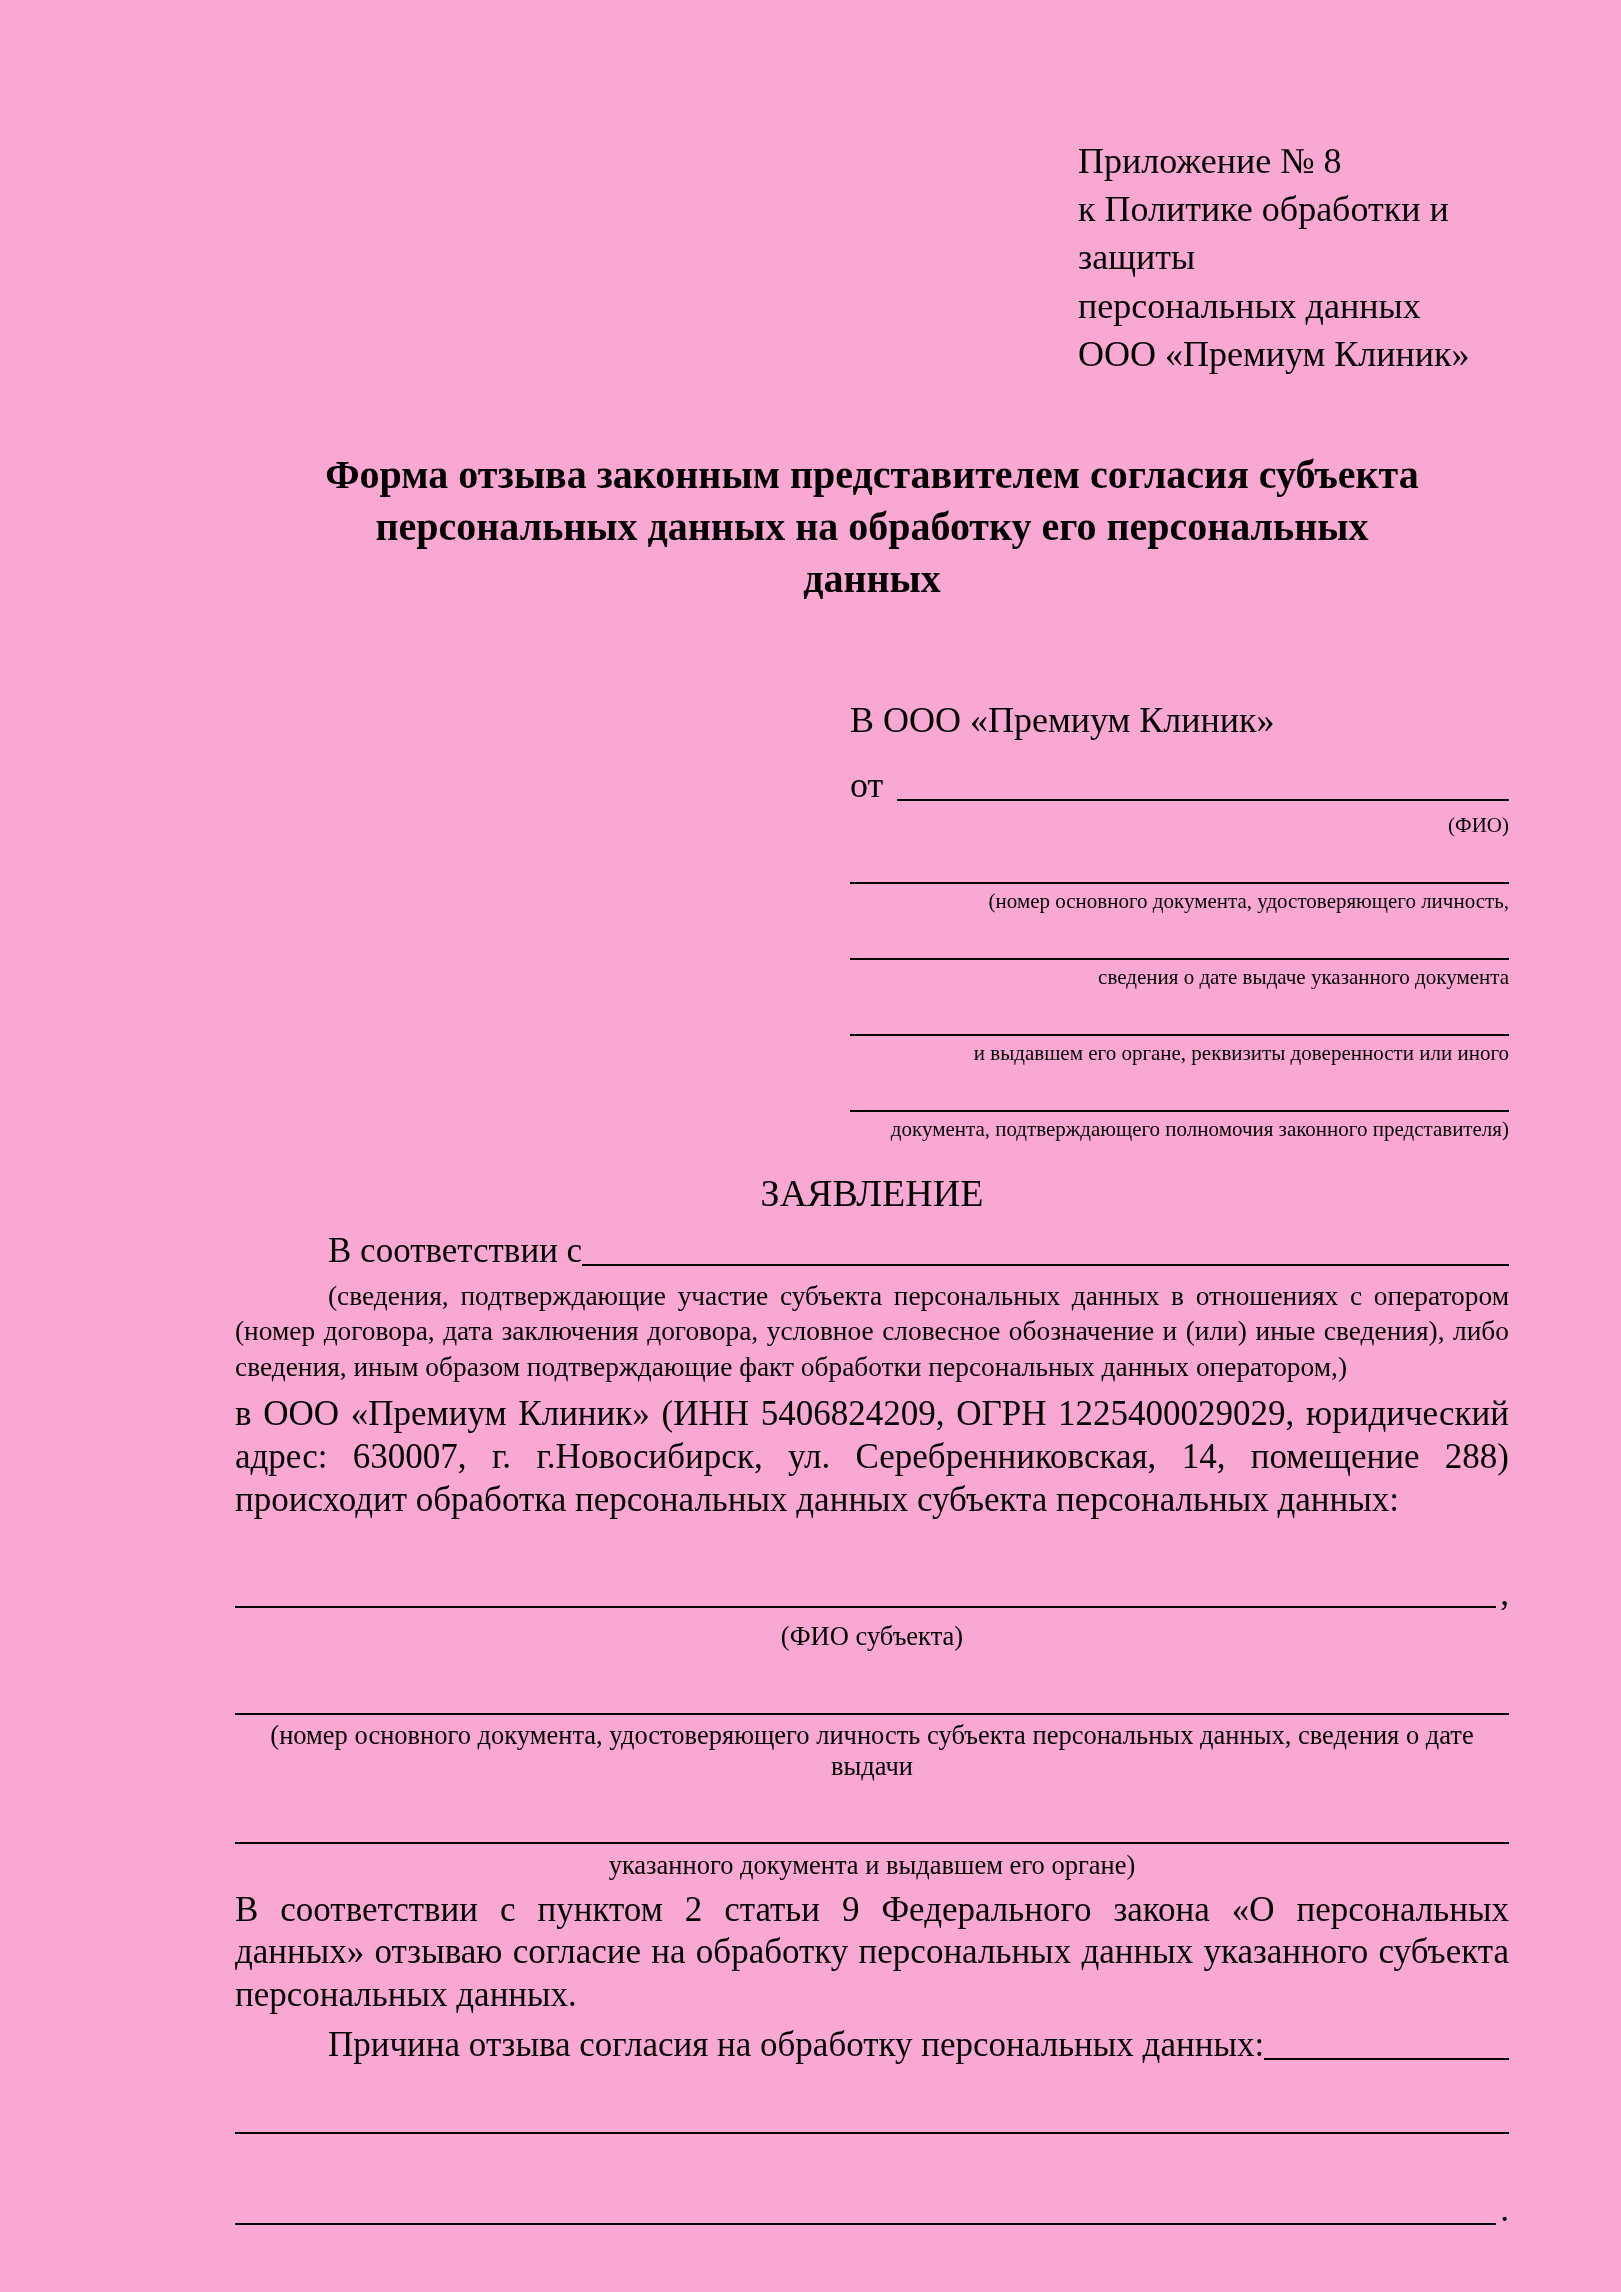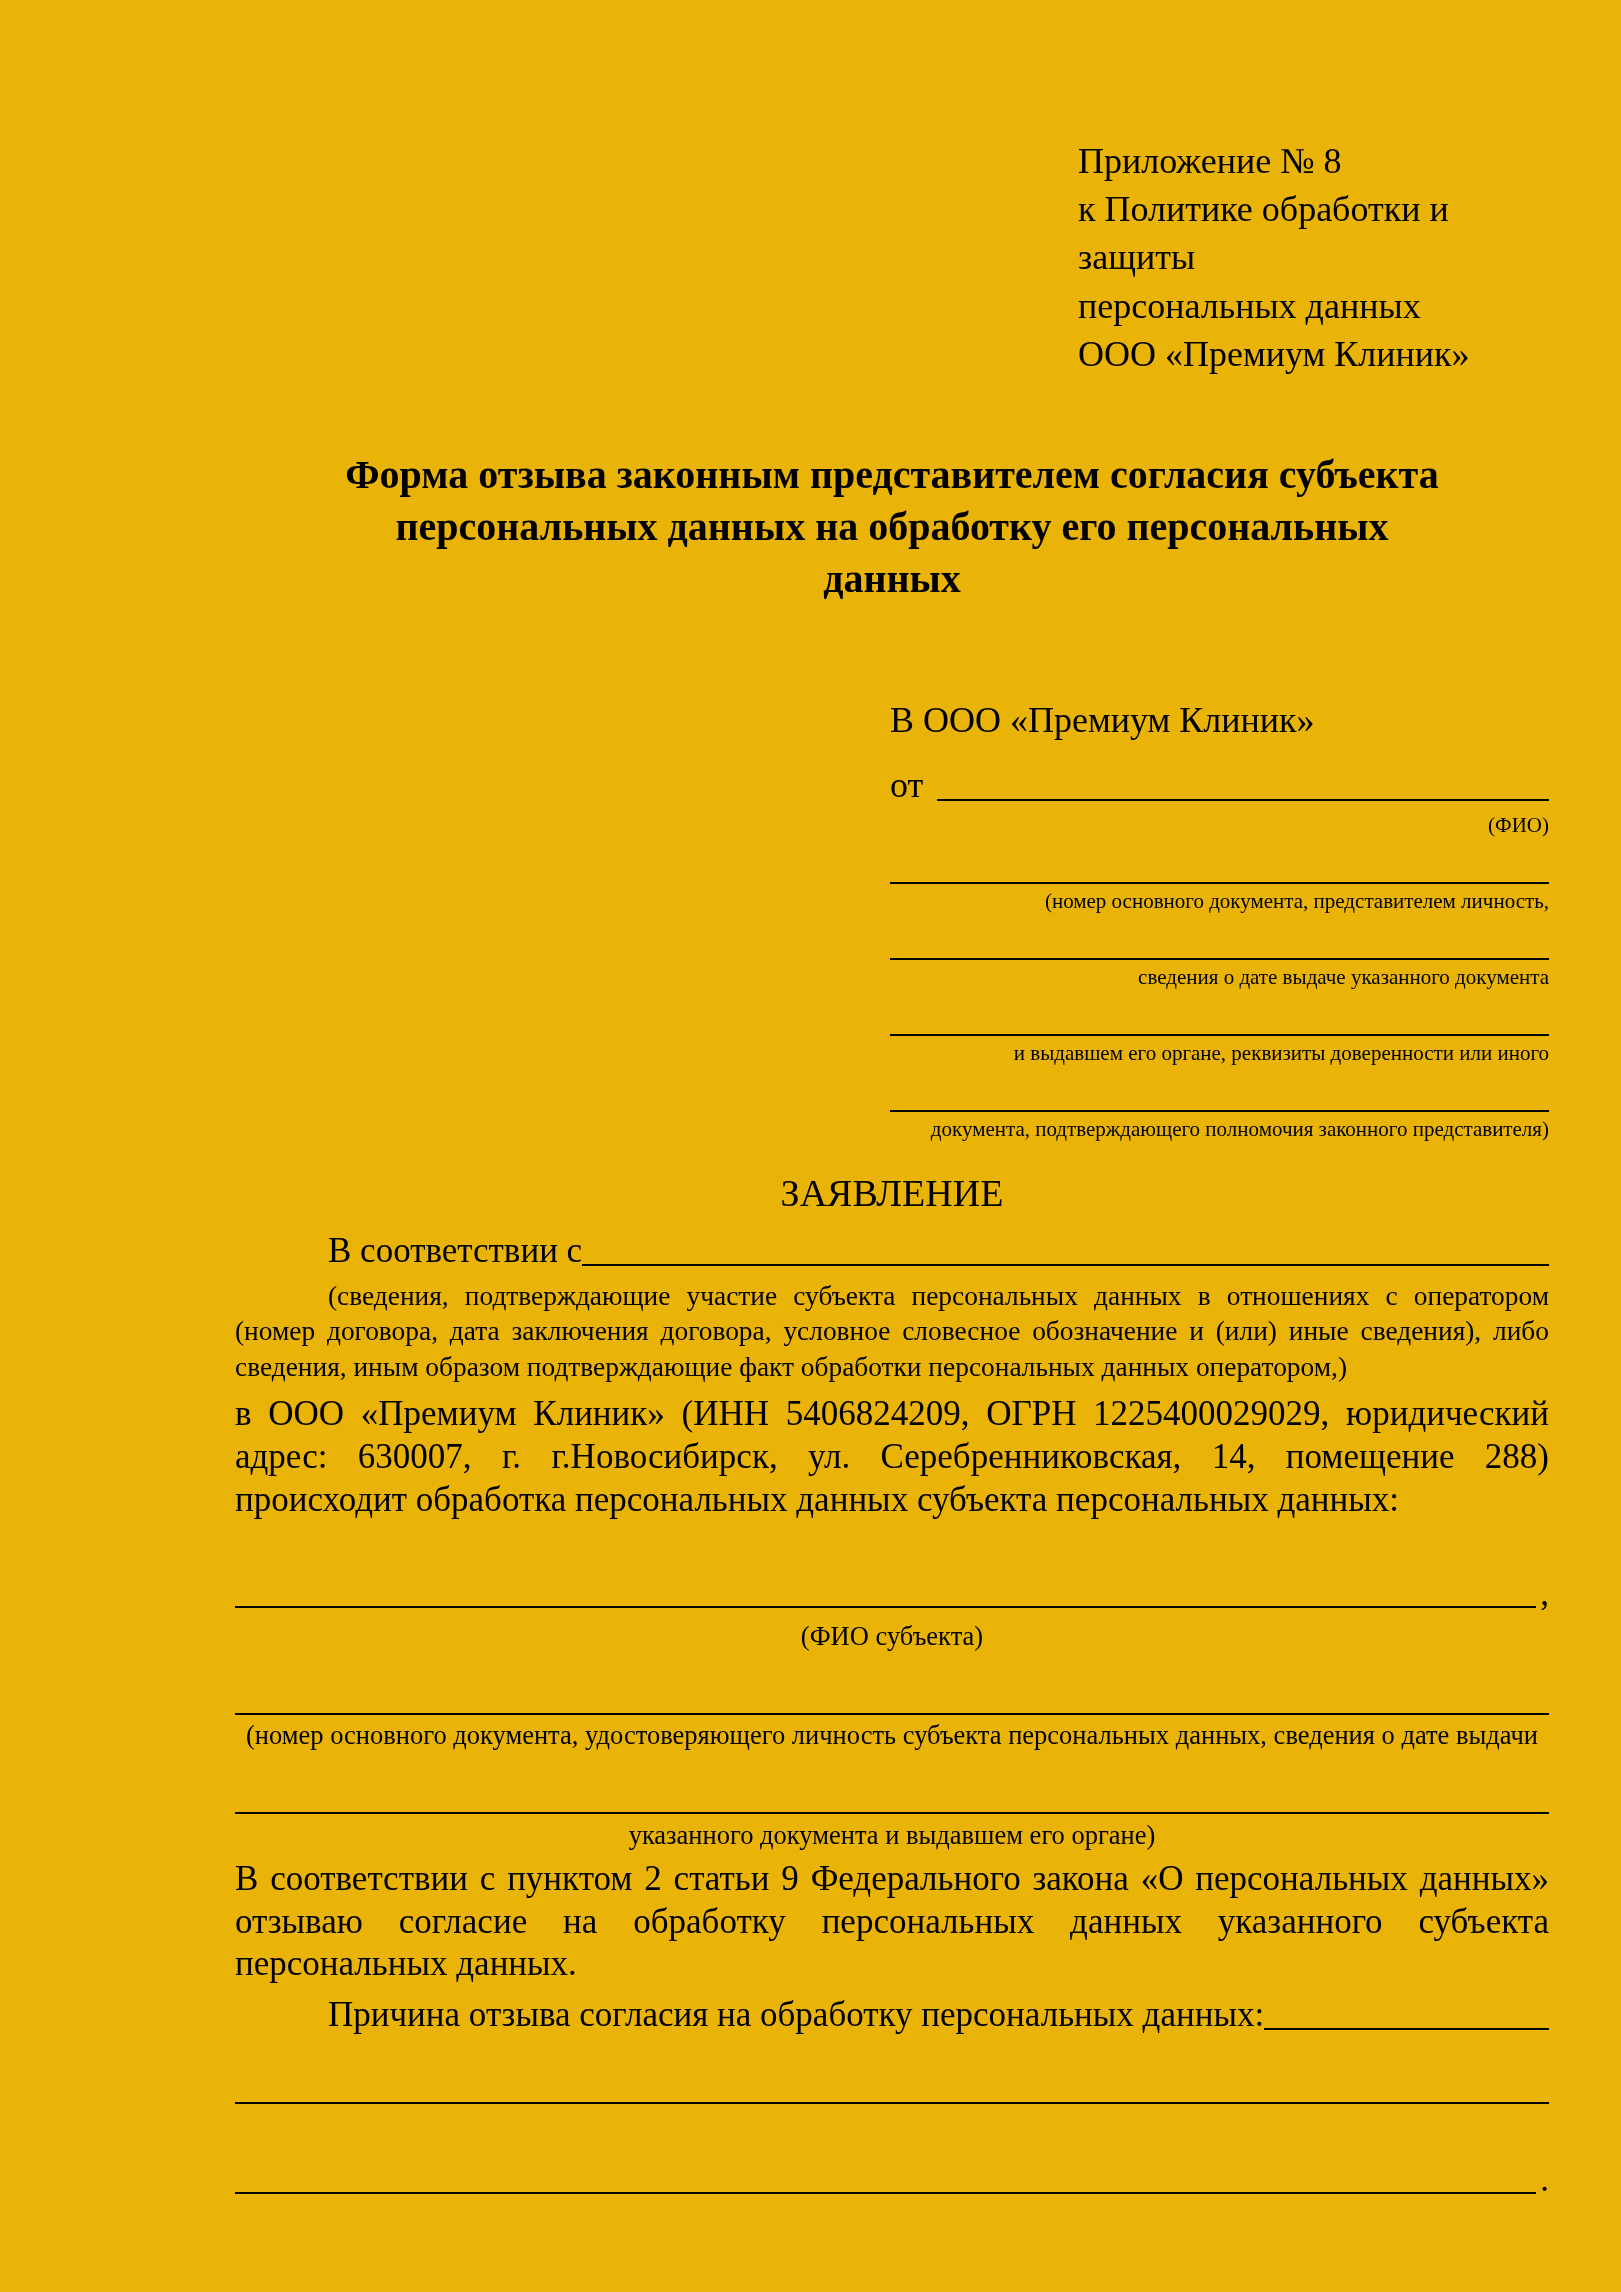--- a/index.html
+++ b/index.html
@@ -1,25 +1,25 @@
 <!DOCTYPE html>
 <html><head>
 <meta charset="utf-8">
 <style>
   html, body { margin: 0; padding: 0; background: #888; }
   .page {
     position: relative;
     width: 1621px; height: 2293px;
     margin: 0 auto;
-    background: #eab308;
+    background: #f9a8d4;
     color: #000;
     font-family: "Liberation Serif", "DejaVu Serif", serif;
     font-size: 35px;
     line-height: 1.22;
-    padding: 137px 72px 0 235px;
+    padding: 137px 112px 0 235px;
     box-sizing: border-box;
     overflow: hidden;
   }
 
   
   .appendix { margin-left: 843px; font-size: 36px; line-height: 1.34; }
 
   
   .title {
     margin: 71px auto 10px;
@@ -80,21 +80,21 @@
   <section class="addressee">
     <div class="addr-to">В ООО «Премиум Клиник»</div>
     <div class="from-row">
       <span class="from-label">от</span>
       <span class="blank-fill"></span>
     </div>
     <div class="addr-caption">(ФИО)</div>
 
     <div class="addr-field">
       <div class="blank-rule"></div>
-      <div class="addr-caption">(номер основного документа, представителем личность,</div>
+      <div class="addr-caption">(номер основного документа, удостоверяющего личность,</div>
     </div>
     <div class="addr-field">
       <div class="blank-rule"></div>
       <div class="addr-caption">сведения о дате выдаче указанного документа</div>
     </div>
     <div class="addr-field">
       <div class="blank-rule"></div>
       <div class="addr-caption">и выдавшем его органе, реквизиты доверенности или иного</div>
     </div>
     <div class="addr-field">

